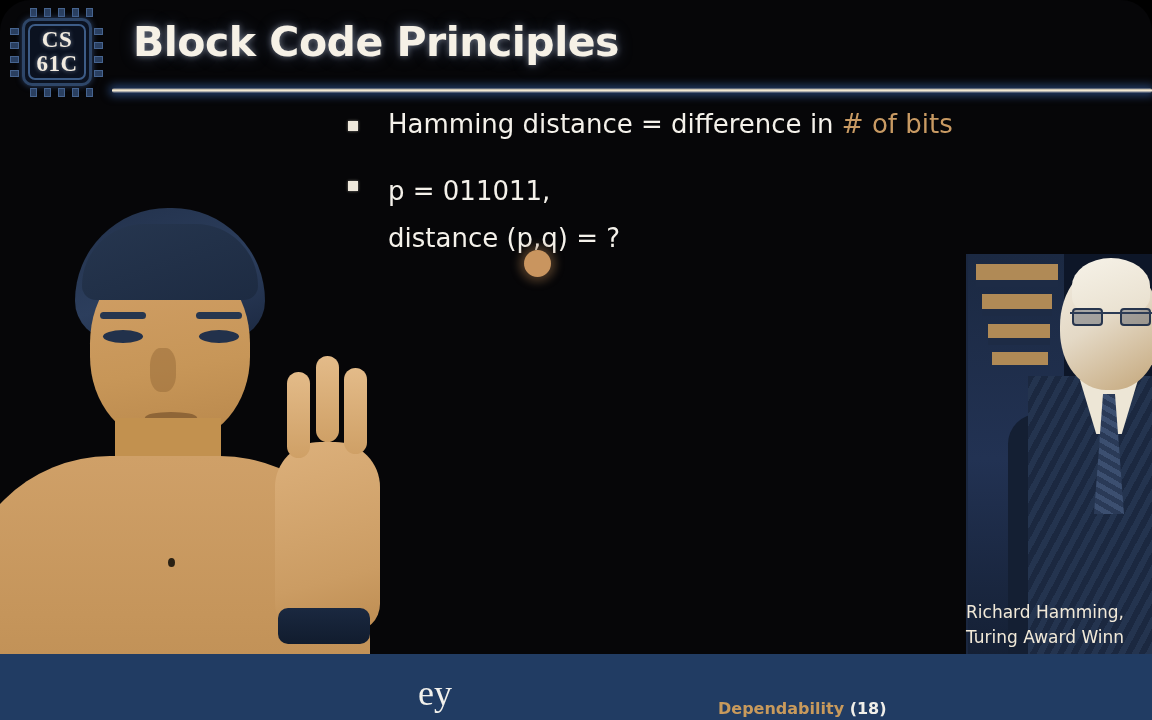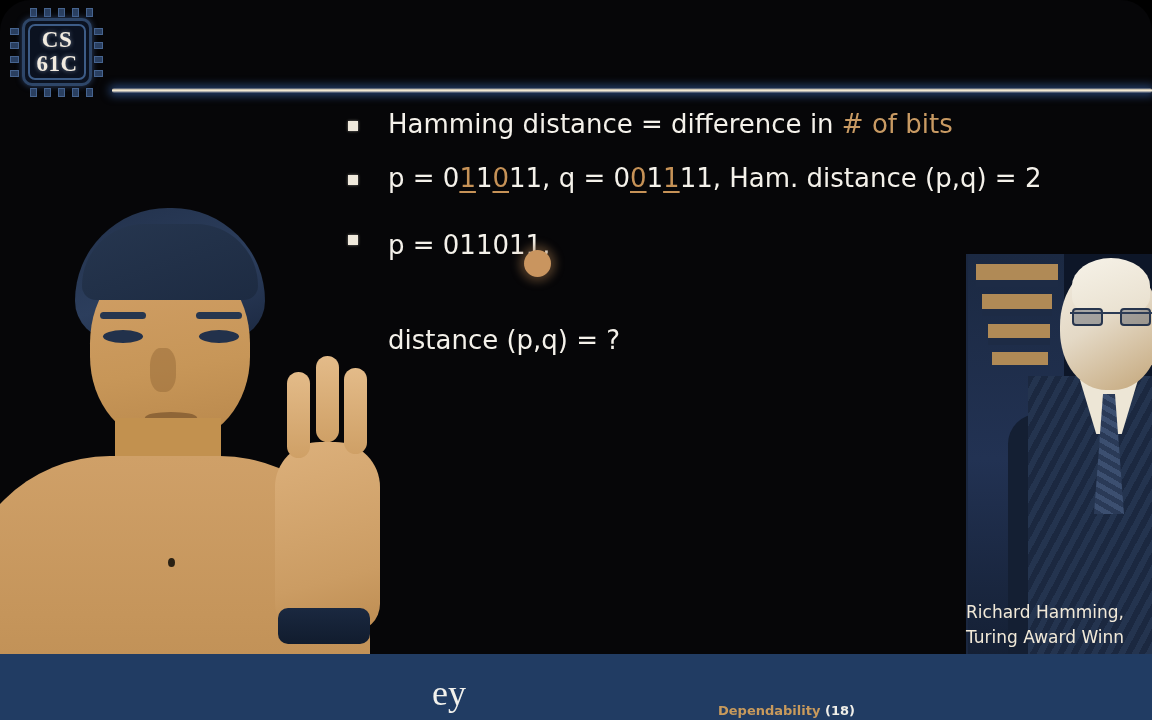--- a/index.html
+++ b/index.html
@@ -202,34 +202,34 @@
     background:linear-gradient(180deg,#1a2840,#111c2e);
   }
   #pr-mole { left:168px; top:368px; width:7px; height:9px; border-radius:50%; background:#2a2114; }
 
   
   #bottom-band {
     position:absolute; left:0; bottom:0; width:1152px; height:66px;
     background:#213c63;
   }
   #berkeley-mark {
-    position:absolute; left:432px; bottom:6px;
+    position:absolute; left:418px; bottom:6px;
     font-family:"Liberation Serif", serif;
     font-size:36px; color:#f2f1ec;
   }
   #watermark {
     position:absolute; left:846px; bottom:30px;
     font-family:"DejaVu Sans", sans-serif;
     font-size:22px; color:#e8e9ec;
     white-space:nowrap;
   }
   #footer-tag {
     position:absolute; left:718px; bottom:2px;
     font-family:"DejaVu Sans", sans-serif;
-    font-weight:bold; font-size:13px;
+    font-weight:bold; font-size:16px;
     white-space:nowrap;
   }
   #footer-tag .dep { color:#c89a5c; }
   #footer-tag .num { color:#f0efe9; }
 </style>
 </head>
 <body>
 
 <div id="slide">
 
@@ -257,42 +257,37 @@
     <div class="pin" style="left:86px;top:64px;width:9px;height:7px;"></div>
 
     <div class="chip-outer"></div>
     <div class="chip-inner"></div>
     <div class="chip-text">
       <span>CS</span>
       <span>61C</span>
     </div>
   </div>
 
+  <div id="title">Block Code Principles</div>
   <div id="title-rule"></div>
 
   <div id="bullets">
 
     <div class="bullet-row">
       <span class="bullet-mark"></span>
       <div class="bullet-line">
         <span>Hamming distance = difference in </span><span class="hl"># of bits</span>
       </div>
     </div>
 
-    <div class="bullet-row">
-      <span class="bullet-mark"></span>
-      <div class="bullet-line">
-        <span>p = 0</span><span class="bit-hl">1</span><span>1</span><span class="bit-hl">0</span><span>11, q = 0</span><span class="bit-hl">0</span><span>1</span><span class="bit-hl">1</span><span>11, Ham. distance (p,q) = 2</span>
-      </div>
-    </div>
 
     <div class="bullet-row" style="margin-top:28px;">
       <span class="bullet-mark"></span>
       <div class="bullet-line" style="line-height:47px;">p = 011011,</div>
-      <div class="bullet-line" style="line-height:47px;margin-top:48px;">distance (p,q) = ?</div>
+      <div class="bullet-line" style="line-height:47px;">distance (p,q) = ?</div>
     </div>
 
   </div>
 
   <div id="laser"></div>
 
   <div id="presenter">
     <div class="pr" id="pr-hair"></div>
     <div class="pr" id="pr-face"></div>
     <div class="pr" id="pr-hair-front"></div>

